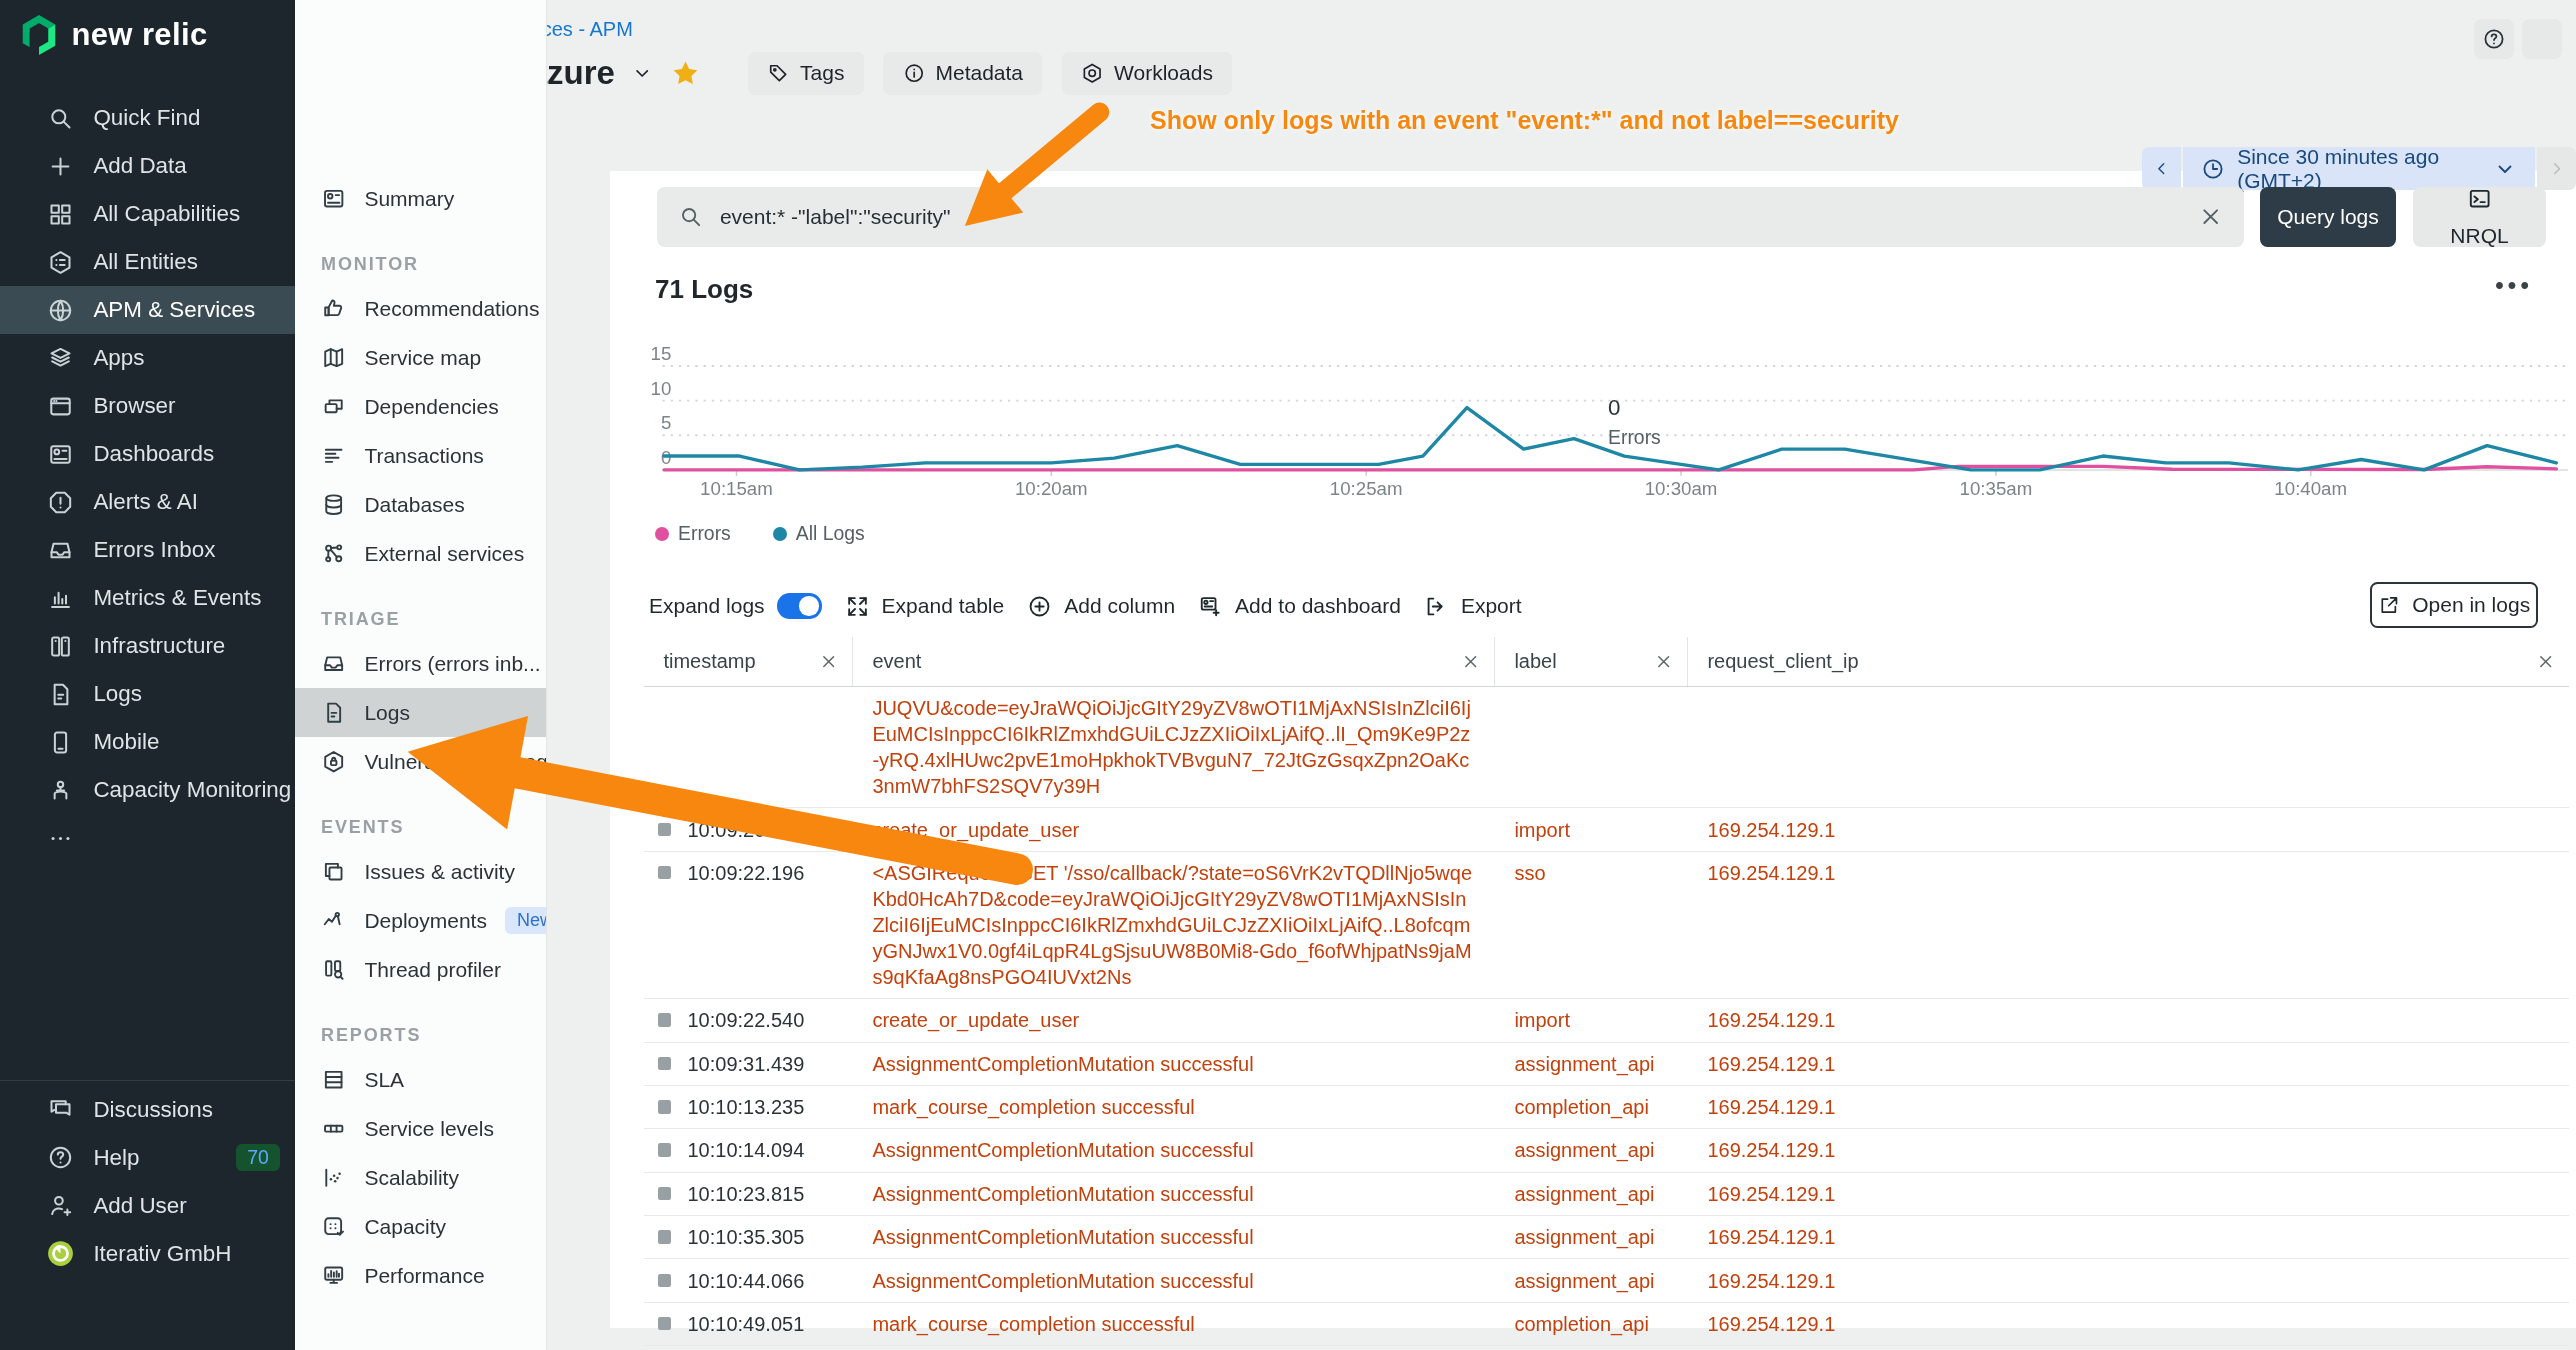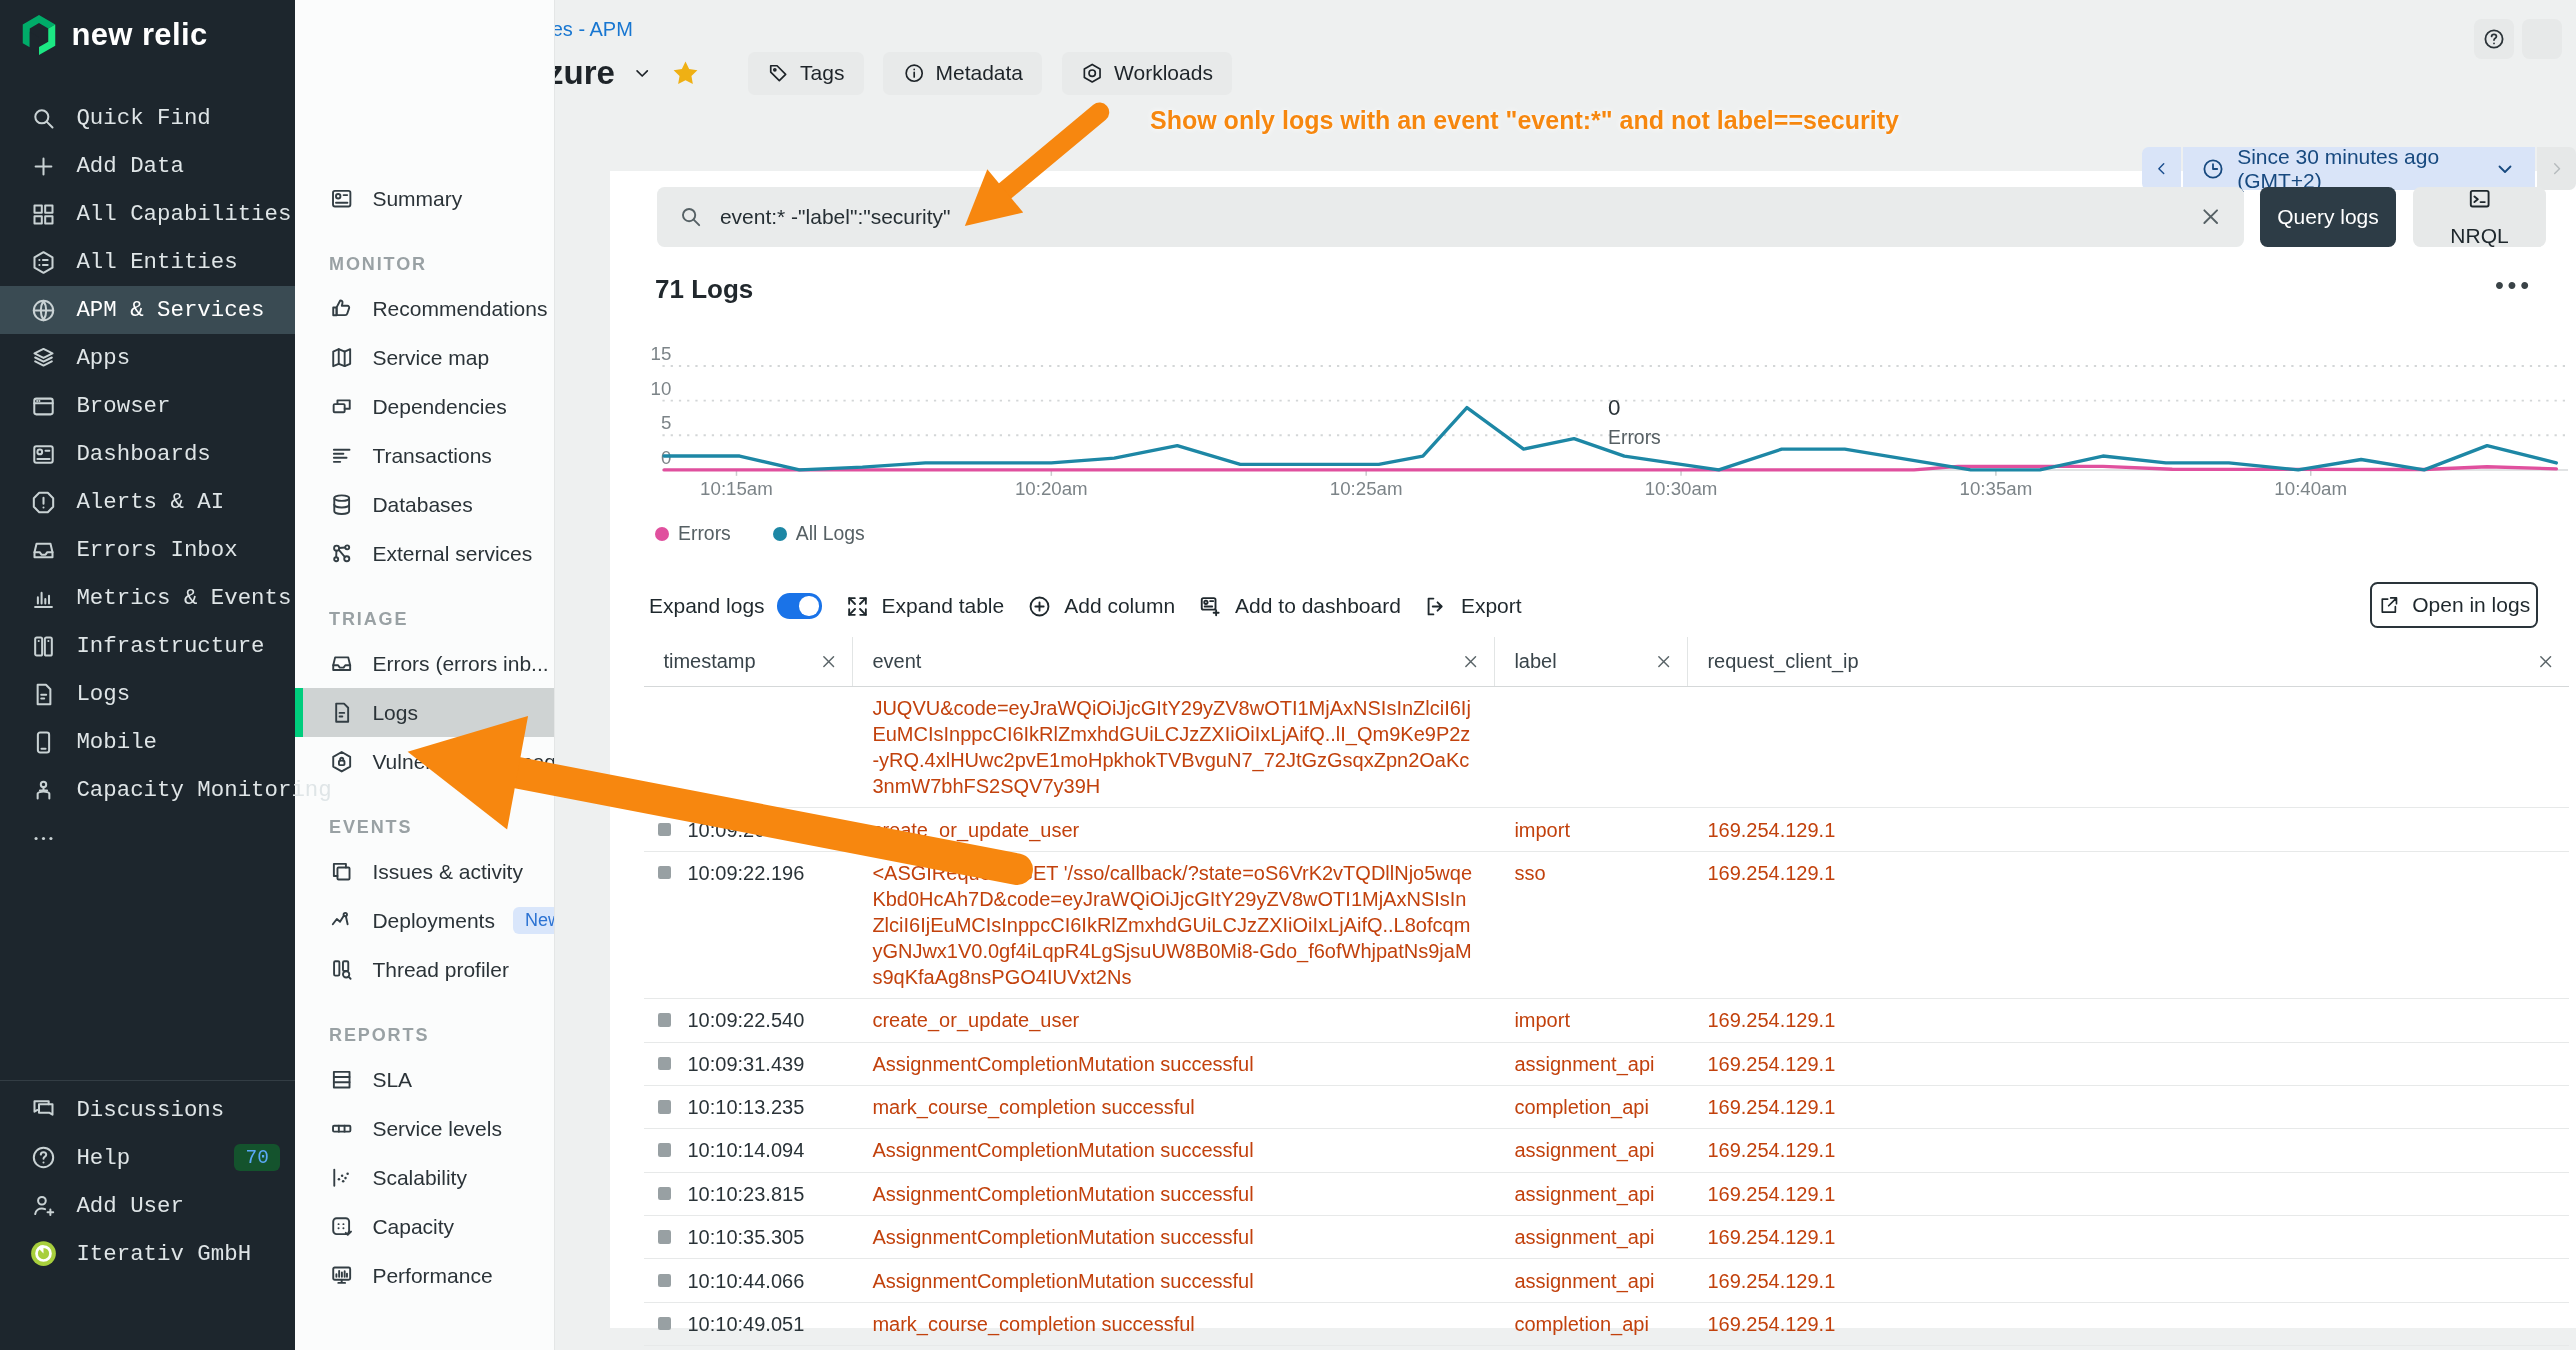--- a/index.html
+++ b/index.html
@@ -5,29 +5,29 @@
   html,body{margin:0;padding:0;background:#dfe1e2;}
   #app{position:relative;width:2576px;height:1351px;background:#eef0f0;font-family:"Liberation Sans",sans-serif;overflow:hidden;}
   .ic{display:inline-block;flex:none;}
   .ic svg{width:100%;height:100%;display:block;}
 
   
   #leftnav{position:absolute;left:0;top:0;width:295px;height:1351px;background:#1d262d;color:#dfe5e7;z-index:5;}
   #logo{position:absolute;left:19.4px;top:15px;display:flex;align-items:center;gap:12px;color:#fff;font-size:31px;font-weight:700;letter-spacing:0.4px;cursor:pointer;}
   #logo .mark{width:40px;height:40px;}
   #leftnav-items{position:absolute;left:0;right:0;top:94px;}
-  .nav-item{height:48px;display:flex;align-items:center;gap:19.4px;padding:0 15px 0 30px;font-size:22.4px;cursor:pointer;white-space:nowrap;font-family:Liberation Mono, monospace;}
+  .nav-item{height:48px;display:flex;align-items:center;gap:19.4px;padding:0 15px 0 47px;font-size:22.4px;cursor:pointer;white-space:nowrap;}
   .nav-item .ic{width:27px;height:27px;color:#c9d2d4;}
   .nav-item.active{background:#3a4b53;color:#fff;}
   #leftnav-bottom{position:absolute;left:0;right:0;top:1080px;border-top:1.5px solid #333d44;padding-top:4.5px;}
   .nav-badge{margin-left:auto;background:#14532d;color:#5ba9f7;font-size:19.4px;padding:2.2px 11.2px;border-radius:6px;}
   .avatar{width:34px;height:34px;flex:none;}
 
   
-  #subnav{position:absolute;left:295px;top:0;width:260px;height:1351px;background:#fbfcfc;border-right:1.5px solid #e4e6e6;box-sizing:border-box;z-index:4;overflow:hidden;}
+  #subnav{position:absolute;left:287px;top:0;width:260px;height:1351px;background:#fbfcfc;border-right:1.5px solid #e4e6e6;box-sizing:border-box;z-index:4;overflow:hidden;}
   #subnav-items{padding-top:174px;}
   .sub-item{height:49px;display:flex;align-items:center;gap:18px;padding:0 13.5px 0 34px;font-size:21px;color:#2b3338;cursor:pointer;position:relative;white-space:nowrap;}
   .sub-item .ic{width:25.4px;height:25.4px;color:#333e44;}
   .sub-item.active{background:#cfd3d3;}
   .sub-item.active::before{content:"";position:absolute;left:0;top:0;bottom:0;width:8.2px;background:#00cd7d;}
   .sub-header{height:52px;display:flex;align-items:flex-end;padding:0 0 9px 34px;font-size:18px;font-weight:700;letter-spacing:1.9px;color:#99a1a4;}
   .new-badge{margin-left:auto;background:#d9e6fb;color:#2b72d2;font-size:18px;padding:3px 12px;border-radius:6px;}
 
   
   #breadcrumb{position:absolute;left:320px;top:18px;font-size:20px;color:#1776d1;z-index:2;}

